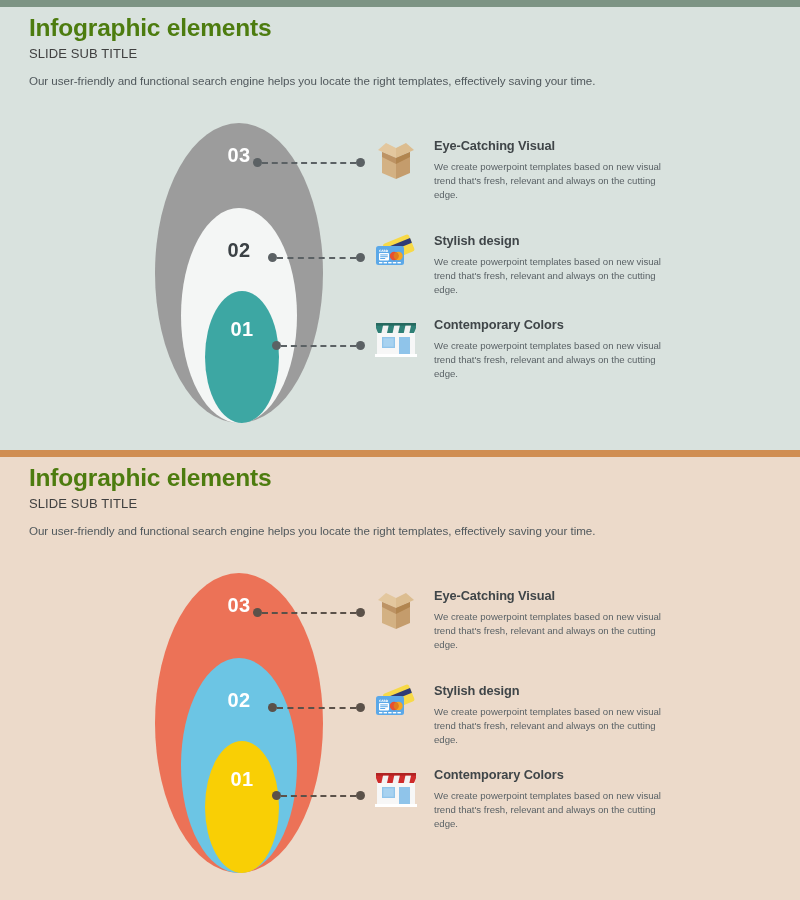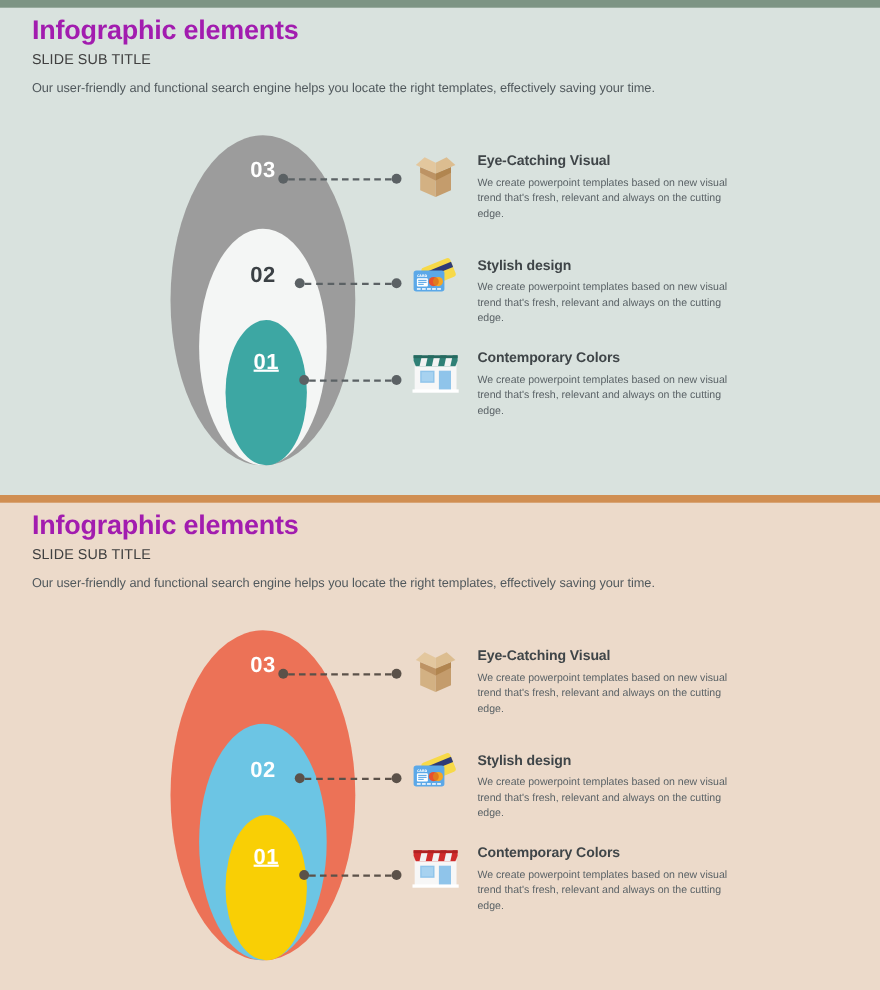--- a/index.html
+++ b/index.html
@@ -30,21 +30,21 @@
   }
   .top-rule-green  { background: #7d9484; }
   .top-rule-orange { background: #d08e52; }
 
   .slide-title {
     position: absolute;
     left: 29px;
     top: 14px;
     font-size: 24.5px;
     font-weight: bold;
-    color: #a21caf;
+    color: #4d7c0f;
     letter-spacing: -0.2px;
   }
 
   .slide-subtitle {
     position: absolute;
     left: 29px;
     top: 46px;
     font-size: 13px;
     font-weight: normal;
     color: #404040;
@@ -82,21 +82,21 @@
   .ell-1 { left: 50px; bottom: 0px; width: 74px;  height: 132px; }
 
   .ell-num {
     font-size: 20px;
     font-weight: bold;
     letter-spacing: 0.3px;
     line-height: 1;
   }
   .ell-3 .ell-num { margin-top: 22px; }
   .ell-2 .ell-num { margin-top: 32px; }
-  .ell-1 .ell-num { margin-top: 28px; text-decoration: underline; }
+  .ell-1 .ell-num { margin-top: 28px; }
 
   
   .connector {
     position: absolute;
     height: 9px;
     display: flex;
     align-items: center;
   }
   .conn-dot {
     width: 9px; height: 9px;

